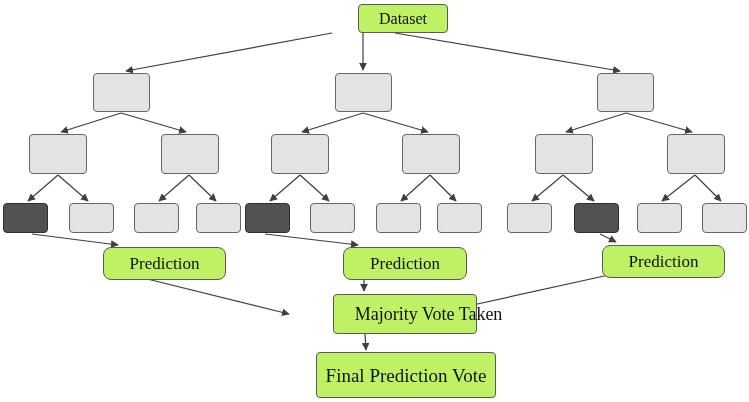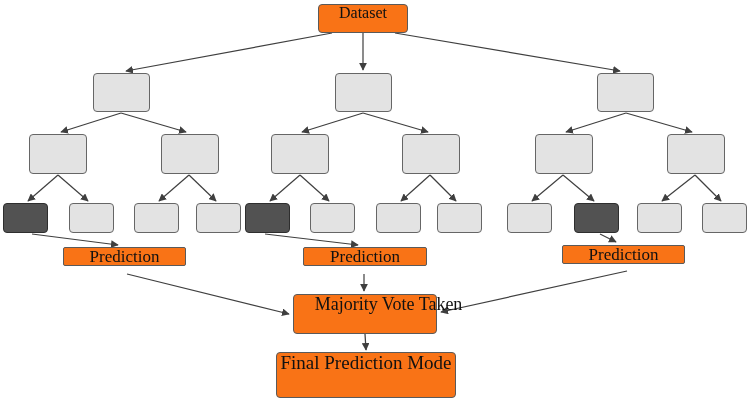--- a/index.html
+++ b/index.html
@@ -32,29 +32,30 @@
   }
   .node.dark{
     background:var(--node-dark-fill);
     border-color:var(--node-dark-border);
   }
   .node.root{width:57px;height:39px;top:73px;}
   .node.internal{width:58px;height:40px;top:134px;}
   .node.leaf{width:45px;height:30px;top:203px;}
   .labelbox{
     position:absolute;
-    background:#f97316;
+    background:#bef264;
     border:1.5px solid var(--label-box-border);
-    display:flex;align-items:flex-start;justify-content:center;
+    display:flex;align-items:center;justify-content:center;
     white-space:nowrap;
     line-height:1;
+    margin-left:40px;
   }
   .rounded{border-radius:4px;}
   .dataset{left:318px;top:4px;width:90px;height:29px;font-size:16px;}
-  .pred{height:19px;width:123px;font-size:17px;border-radius:2px;}
+  .pred{height:33px;width:123px;font-size:17px;border-radius:8px;}
   .pred1{left:63px;top:247px;}
   .pred2{left:303px;top:247px;width:124px;}
   .pred3{left:562px;top:245px;}
   .mvt{left:293px;top:294px;width:144px;height:40px;font-size:18px;padding-left:47px;}
   .final{left:276px;top:352px;width:180px;height:46px;font-size:19px;}
 </style>
 </head>
 <body>
 
 <div class="canvas">
@@ -144,16 +145,16 @@
   </div>
   <div class="labelbox pred pred3">
     <span>Prediction</span>
   </div>
 
   <div class="labelbox rounded mvt">
     <span>Majority Vote Taken</span>
   </div>
 
   <div class="labelbox rounded final">
-    <span>Final Prediction Mode</span>
+    <span>Final Prediction Vote</span>
   </div>
 
 </div>
 
 </body></html>

